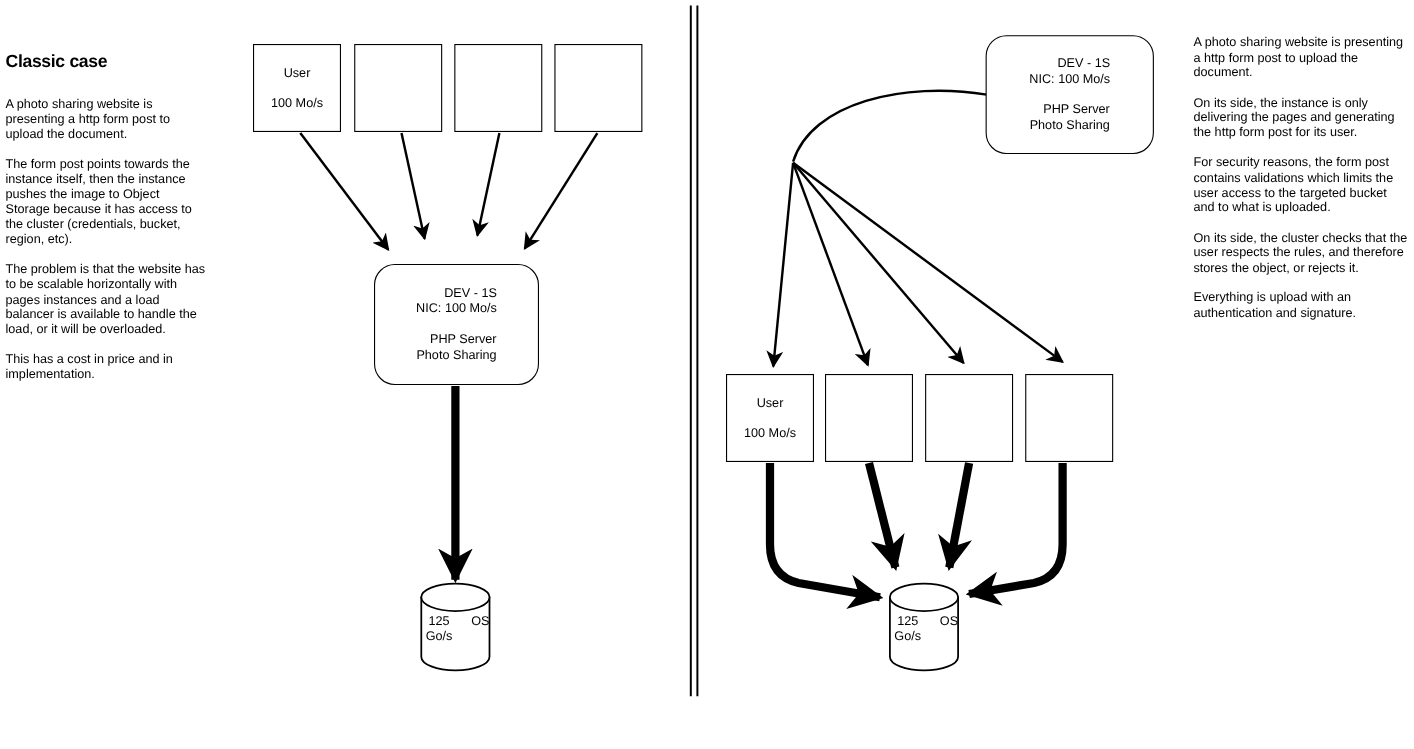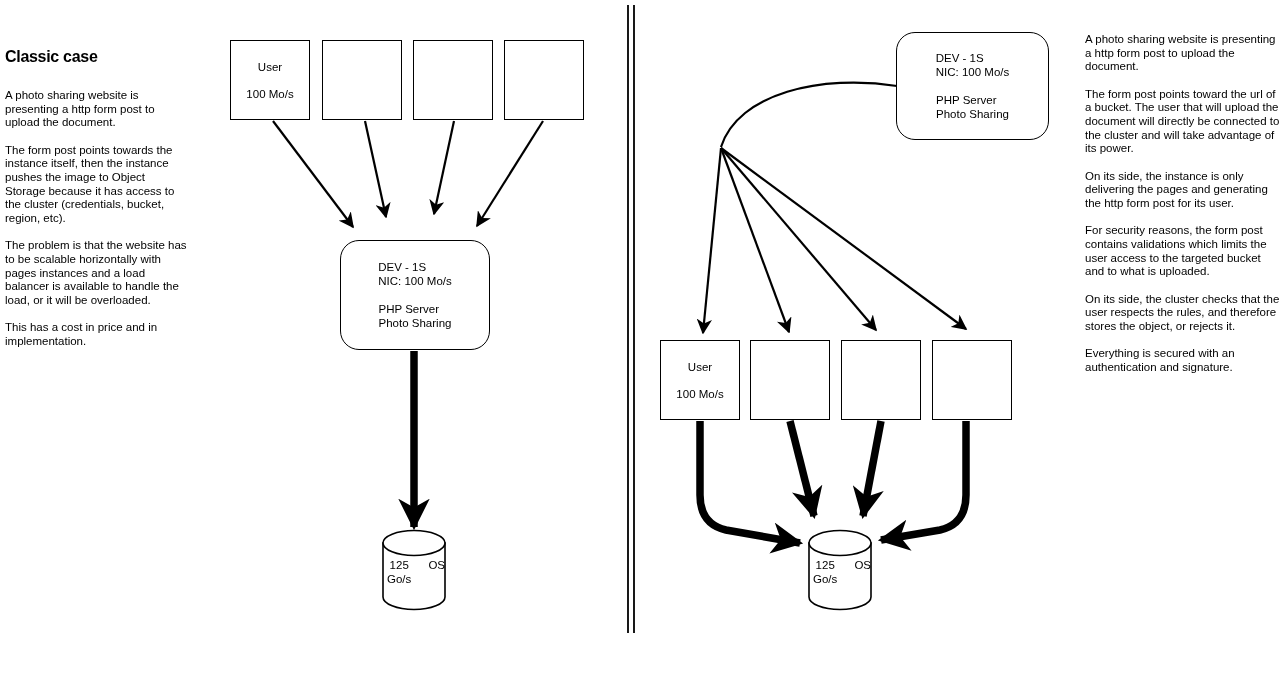--- a/index.html
+++ b/index.html
@@ -13,21 +13,21 @@
   .notes p{margin:0 0 13.5px 0;}
   .sq{
     position:absolute;width:80px;height:80px;box-sizing:border-box;
     border:1.6px solid #000;background:#fff;
     display:flex;flex-direction:column;align-items:center;justify-content:center;
     gap:15px;font-size:11.5px;text-align:center;z-index:2;
   }
   .rounded{
     position:absolute;box-sizing:border-box;border:1.6px solid #000;border-radius:19px;background:#fff;
     display:flex;flex-direction:column;align-items:center;justify-content:center;
-    gap:14px;font-size:11.5px;text-align:left;z-index:2;
+    gap:14px;font-size:11.5px;text-align:right;z-index:2;
   }
   .rounded .grp{line-height:14px;}
   .cyl-label{
     position:absolute;width:62px;text-align:center;font-size:11.5px;line-height:13.7px;
     display:flex;flex-direction:row;gap:13px;z-index:3;
   }
 </style>
 </head>
 <body>
 
@@ -131,20 +131,19 @@
   <div class="sq" style="left:841px;top:340px;"></div>
   <div class="sq" style="left:932px;top:340px;"></div>
 
   <div class="cyl-label" style="left:809px;top:559px;">
     <span>125 Go/s</span>
     <span>OS</span>
   </div>
 
   <div class="notes" style="left:1085px;top:33px;width:198px;">
     <p>A photo sharing website is presenting a http form post to upload the document.</p>
-    <p>The form post points toward the url of a bucket. The user that will upload the document will directly be connected to the cluster and will take advantage of its power.</p>
     <p>On its side, the instance is only delivering the pages and generating the http form post for its user.</p>
     <p>For security reasons, the form post contains validations which limits the user access to the targeted bucket and to what is uploaded.</p>
     <p>On its side, the cluster checks that the user respects the rules, and therefore stores the object, or rejects it.</p>
-    <p>Everything is secured with an authentication and signature.</p>
+    <p>Everything is upload with an authentication and signature.</p>
   </div>
 
 </div>
 
 </body></html>

